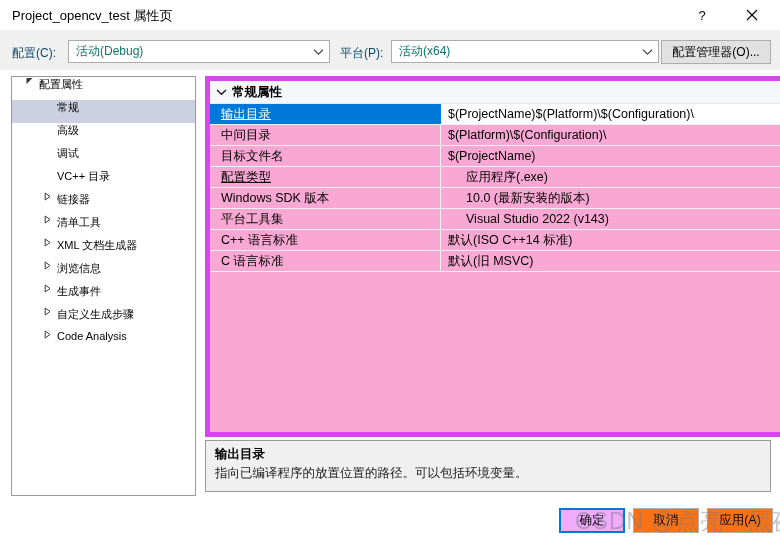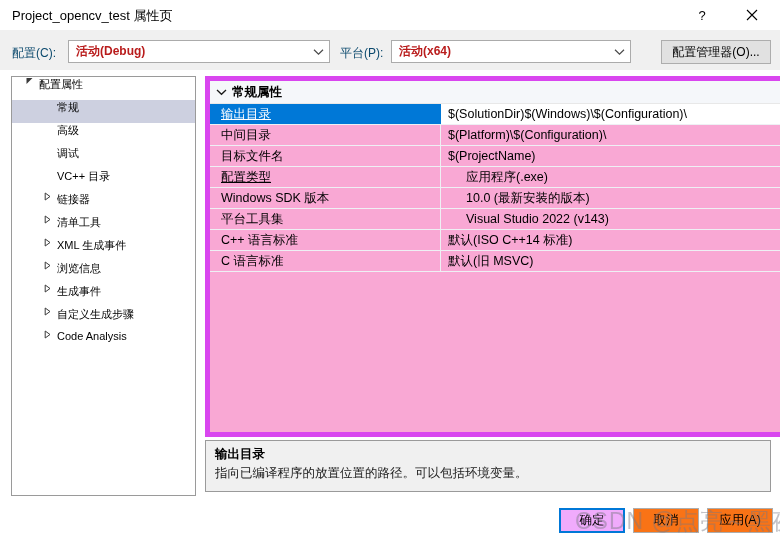--- a/index.html
+++ b/index.html
@@ -68,34 +68,33 @@
     border: 1px solid #ababab;
     height: 23px;
     box-sizing: border-box;
     display: flex;
     align-items: center;
     cursor: default;
   }
   .combo .cv {
     padding-left: 7px;
     font-size: 12px;
-    color: #b91c1c;
+    color: #0f766e;
     white-space: nowrap;
     flex: 1;
     overflow: hidden;
-    font-weight: bold;
   }
   .combo .chev {
     width: 22px;
     display: flex;
     align-items: center;
     justify-content: center;
   }
   .combo.cfg-combo { left: 68px; top: 40px; width: 262px; }
-  .combo.plat-combo { left: 391px; top: 40px; width: 240px; }
+  .combo.plat-combo { left: 391px; top: 40px; width: 268px; }
 
   .btn {
     position: absolute;
     background: #e1e1e1;
     border: 1px solid #adadad;
     box-sizing: border-box;
     font-size: 12px;
     color: #000;
     display: flex;
     align-items: center;
@@ -345,21 +344,21 @@
         </svg>
       </span>
       <span class="tlabel">清单工具</span>
     </div>
     <div class="tree-row lvl1">
       <span class="exp">
         <svg width="9" height="9" viewBox="0 0 9 9">
           <path d="M2.2 1 L7 4.5 L2.2 8 Z" fill="none" stroke="#3a3a3a" stroke-width="1"></path>
         </svg>
       </span>
-      <span class="tlabel">XML 生成事件</span>
+      <span class="tlabel">XML 文档生成器</span>
     </div>
     <div class="tree-row lvl1">
       <span class="exp">
         <svg width="9" height="9" viewBox="0 0 9 9">
           <path d="M2.2 1 L7 4.5 L2.2 8 Z" fill="none" stroke="#3a3a3a" stroke-width="1"></path>
         </svg>
       </span>
       <span class="tlabel">浏览信息</span>
     </div>
     <div class="tree-row lvl1">
@@ -396,21 +395,21 @@
         </svg>
     </span>
     <span>常规属性</span>
   </div>
   <div id="grid-rows">
       <div class="prop-row selected">
         <div class="prop-name underline">
           <span class="ptxt">输出目录</span>
         </div>
         <div class="prop-val">
-          <span>$(SolutionDir)$(Windows)\$(Configuration)\</span>
+          <span>$(ProjectName)$(Platform)\$(Configuration)\</span>
           <div class="val-dropdown">
             <svg width="9" height="6" viewBox="0 0 9 6">
               <path d="M1 1.4 L4.5 4.8 L8 1.4" stroke="#3a3a3a" stroke-width="1.2" fill="none"></path>
             </svg>
           </div>
         </div>
       </div>
       <div class="prop-row">
         <div class="prop-name">
           <span class="ptxt">中间目录</span>

